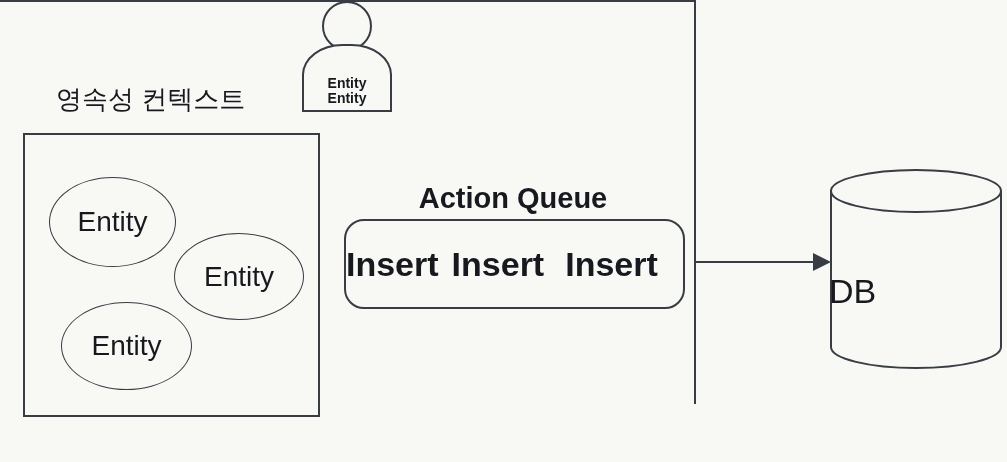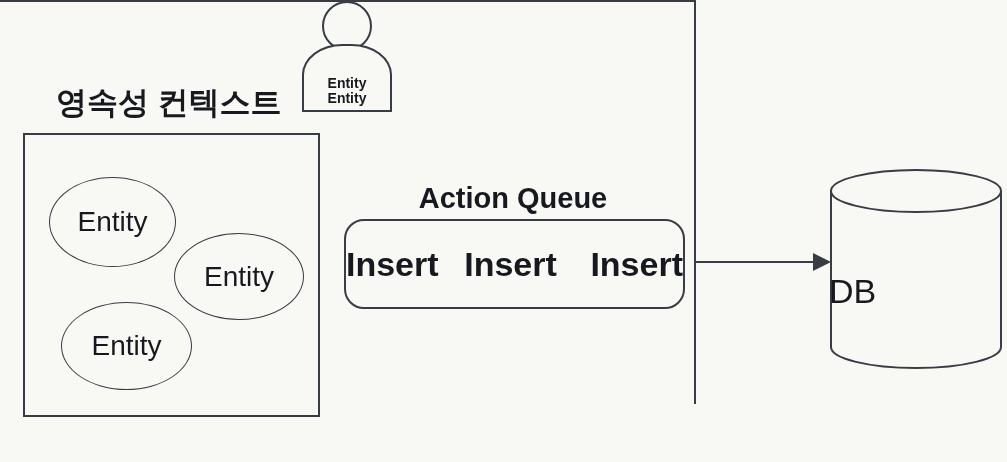--- a/index.html
+++ b/index.html
@@ -35,21 +35,21 @@
     background:var(--bg,#f8f8f5);
     z-index:3;
     display:flex;align-items:flex-end;justify-content:center;
   }
   .actor-label{
     text-align:center;font-weight:bold;font-size:14px;line-height:1.12;
     padding-bottom:3px;white-space:nowrap;
   }
   
   .pc-title{
-    left:56px;top:82px;font-size:31px;font-weight:bold;z-index:2;white-space:nowrap;
+    left:56px;top:82px;font-size:26px;font-weight:normal;z-index:2;white-space:nowrap;
   }
   .pc-box{
     left:23px;top:133px;width:293px;height:280px;
     border:2px solid var(--line,#383c43);
     z-index:2;
   }
   .entity{
     border:1.7px solid var(--line,#383c43);
     border-radius:50%;
     display:flex;align-items:center;justify-content:center;
@@ -60,21 +60,21 @@
   .entity-3{left:61px;top:302px;width:129px;height:86px;}
   
   .aq-title{
     left:343px;top:182px;width:340px;text-align:center;
     font-size:29px;font-weight:bold;z-index:2;white-space:nowrap;
   }
   .aq-box{
     left:344px;top:219px;width:337px;height:86px;
     border:2px solid var(--line,#383c43);
     border-radius:20px;
-    display:flex;align-items:center;justify-content:space-between;
+    display:flex;align-items:center;justify-content:flex-start;
     z-index:2;
   }
   .aq-item{font-size:34px;font-weight:bold;white-space:nowrap;}
   .aq-item + .aq-item{margin-left:13px;}
   .aq-item:last-child{margin-left:21px;}
   
   .commit-label{
     left:696px;top:217px;width:122px;text-align:center;
     font-size:21px;font-weight:bold;z-index:2;white-space:nowrap;
   }

